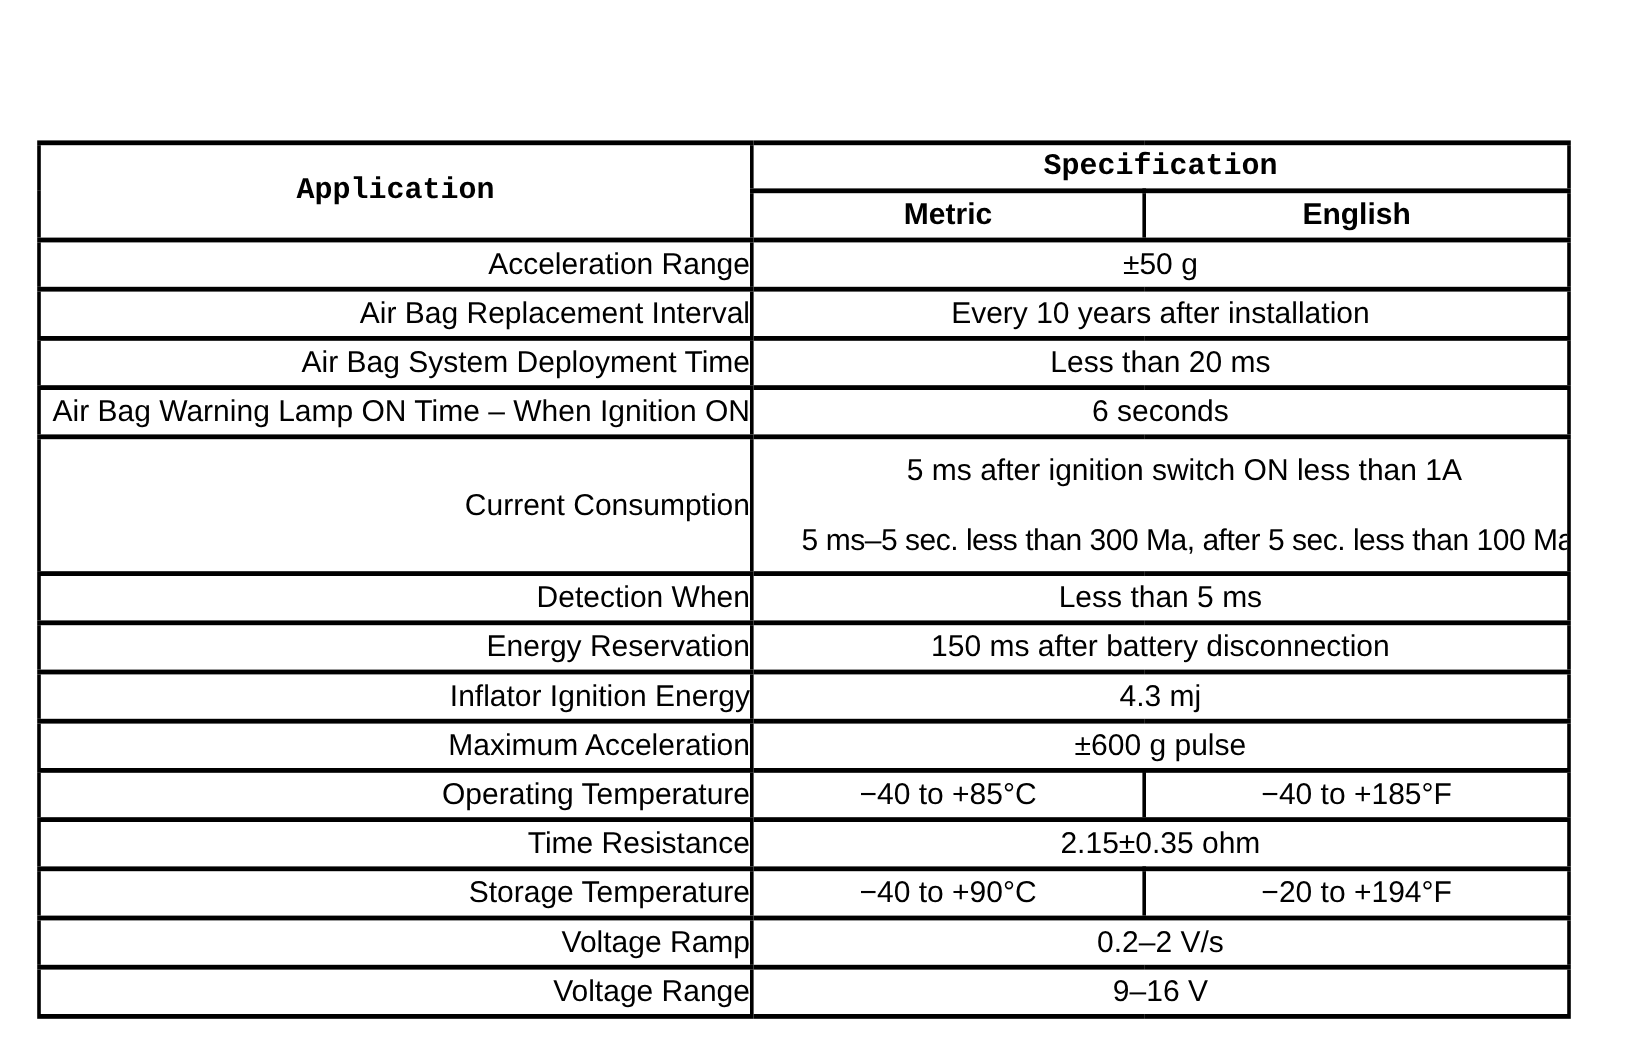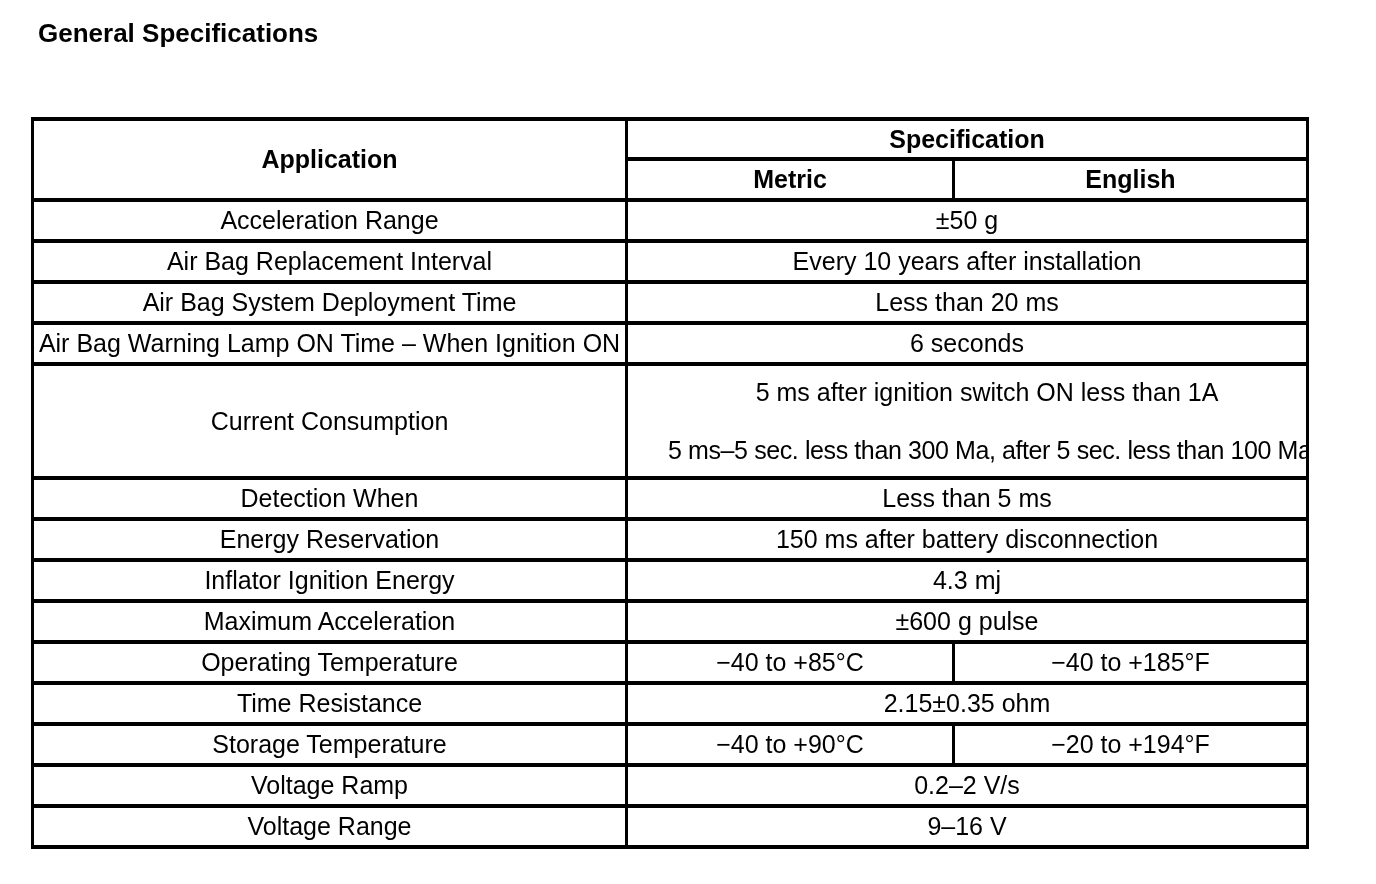--- a/index.html
+++ b/index.html
@@ -45,26 +45,26 @@
   }
   table.spec-table th {
     font-weight: bold;
     text-align: center;
     vertical-align: middle;
   }
   th.app-header {
     vertical-align: bottom;
     padding-bottom: 6px;
   }
-  tr.hrow1 { height: 40px; }
+  tr.hrow1 { height: 40px; font-family: Liberation Mono, monospace; }
   tr.hrow2 { height: 41px; }
   tr.std-row { height: 41px; }
   tr.tall-row { height: 114px; }
   td.label-cell {
-    text-align: center;
+    text-align: right;
     vertical-align: middle;
     padding-left: 5px;
     padding-right: 4px;
     white-space: nowrap;
   }
   td.value-cell {
     text-align: center;
     vertical-align: middle;
     white-space: nowrap;
   }
@@ -78,21 +78,20 @@
   }
   .cc-spacer {
     height: 29px;
   }
 </style>
 </head>
 <body>
 
 <div class="page">
 
-  <div class="doc-title">General Specifications</div>
 
   <table class="spec-table">
     <colgroup>
       <col style="width:594px">
       <col style="width:327px">
       <col style="width:354px">
     </colgroup>
 
     <tbody>
       <tr class="hrow1">

